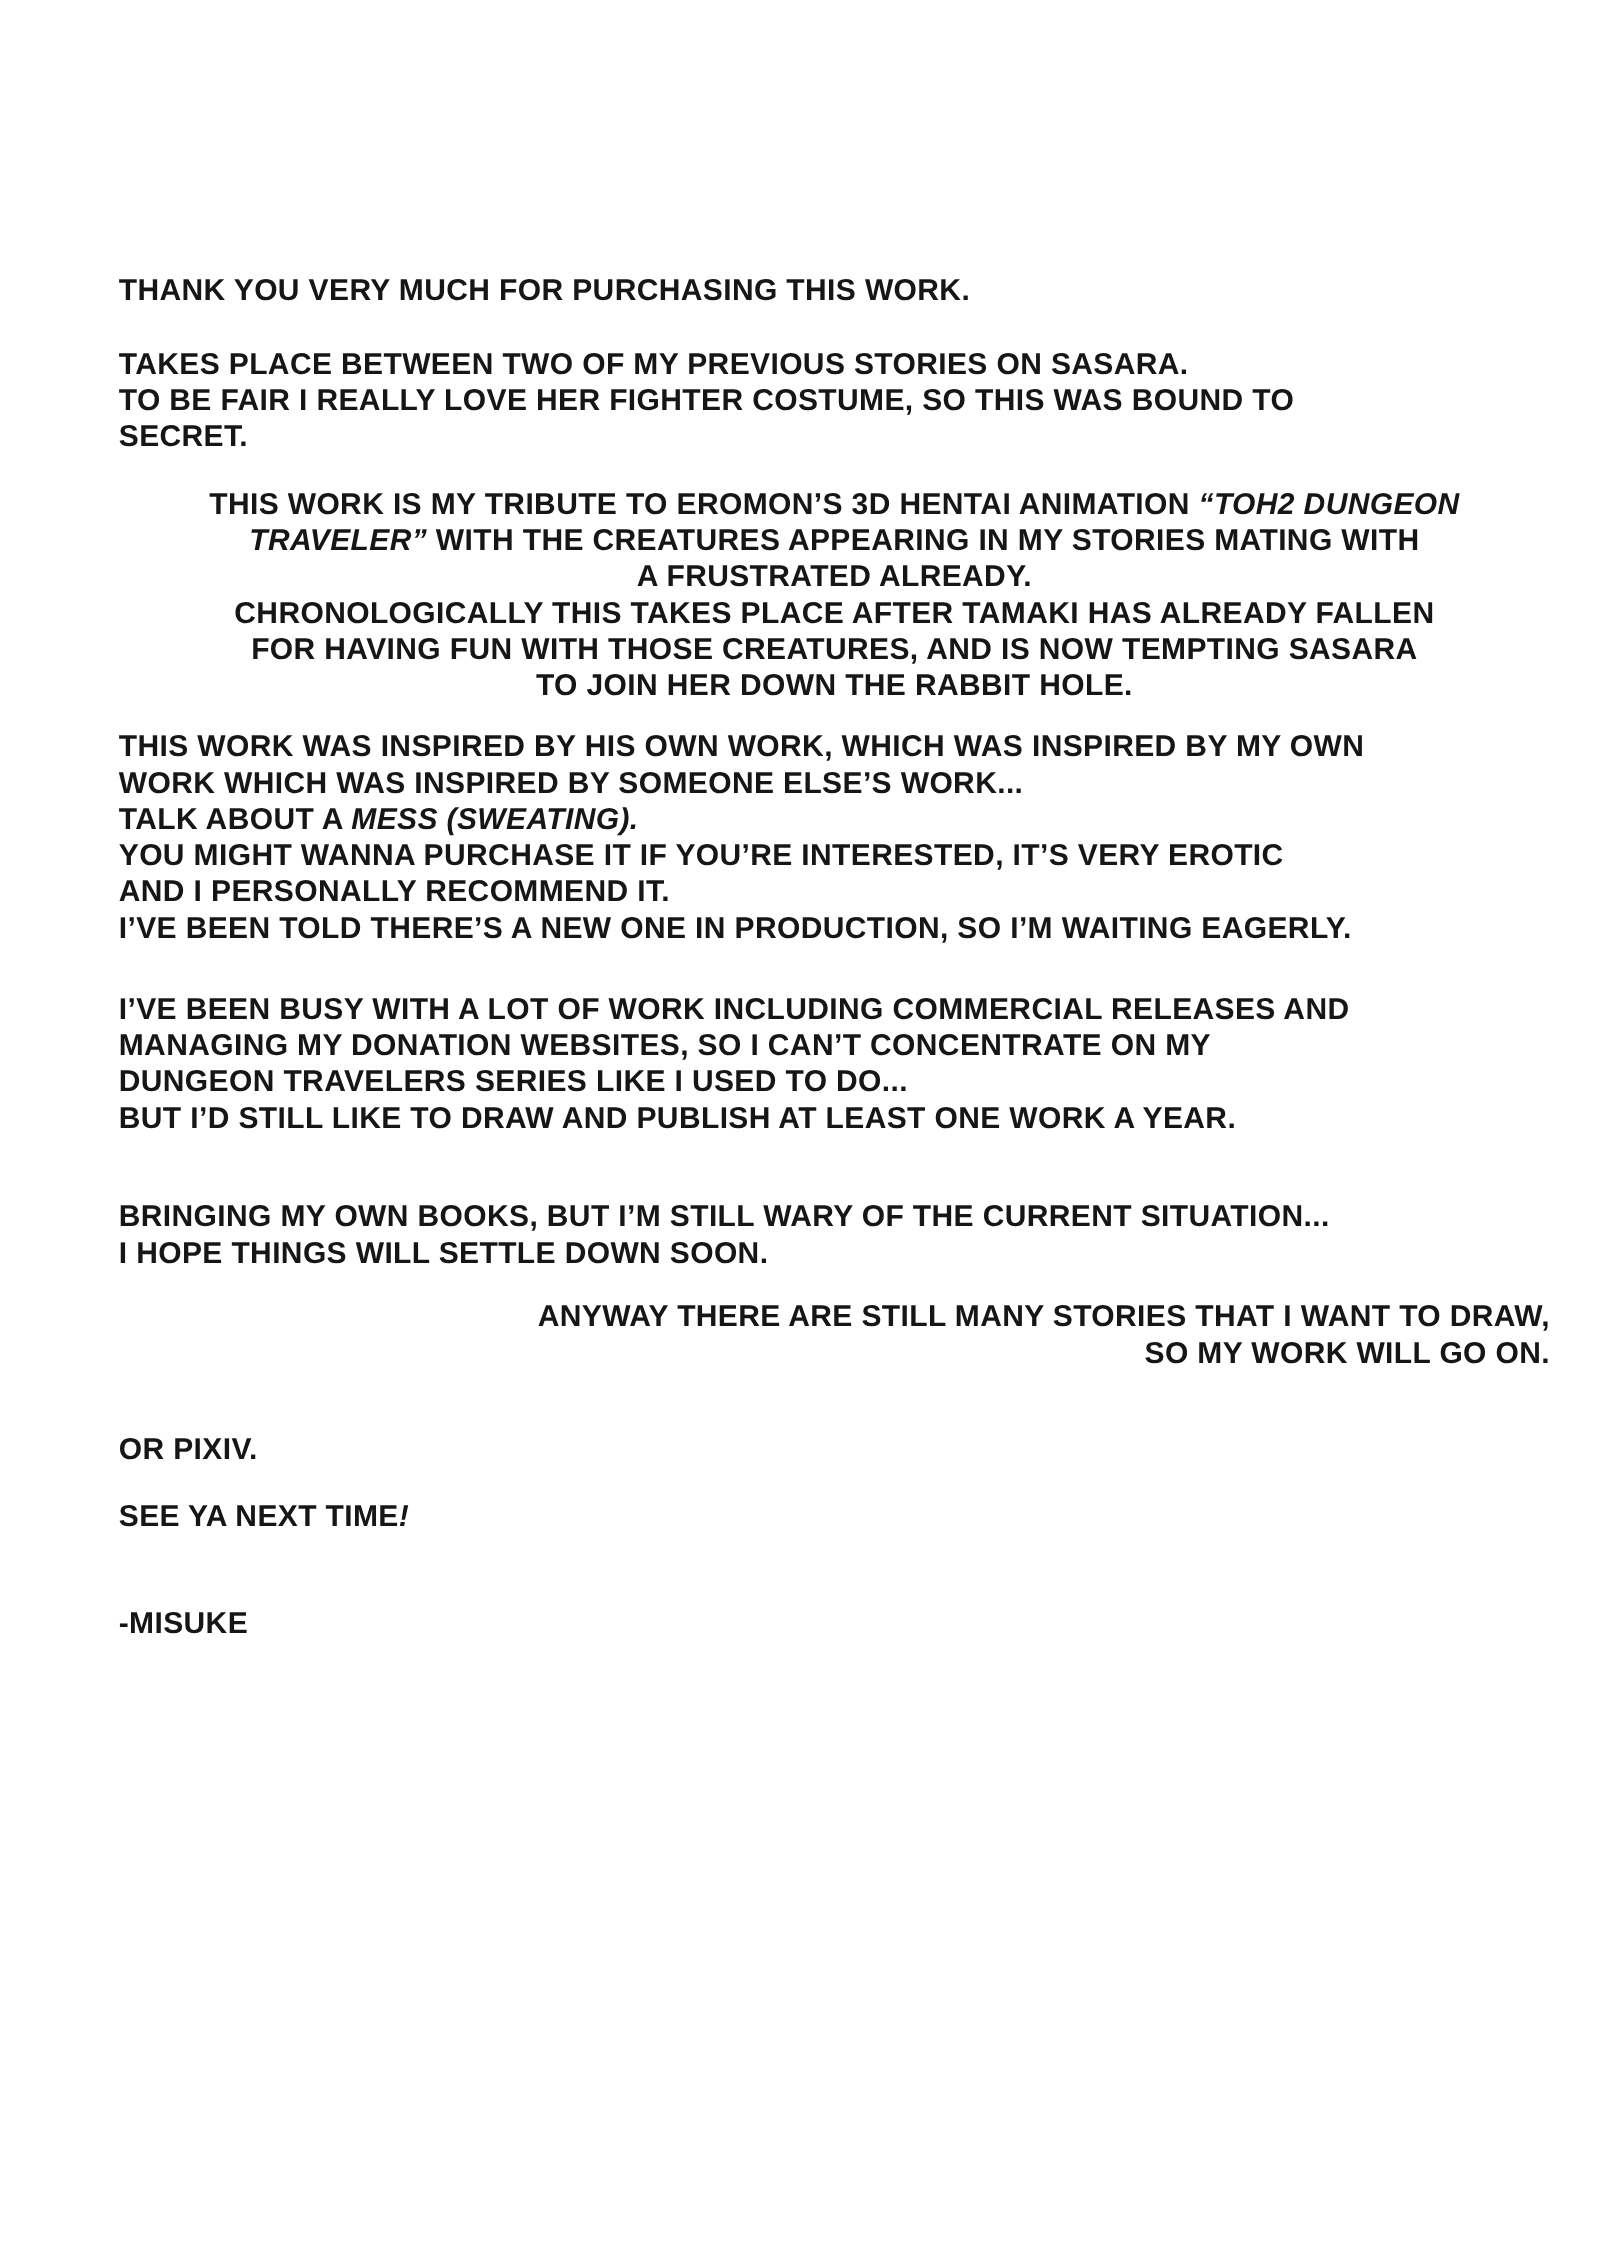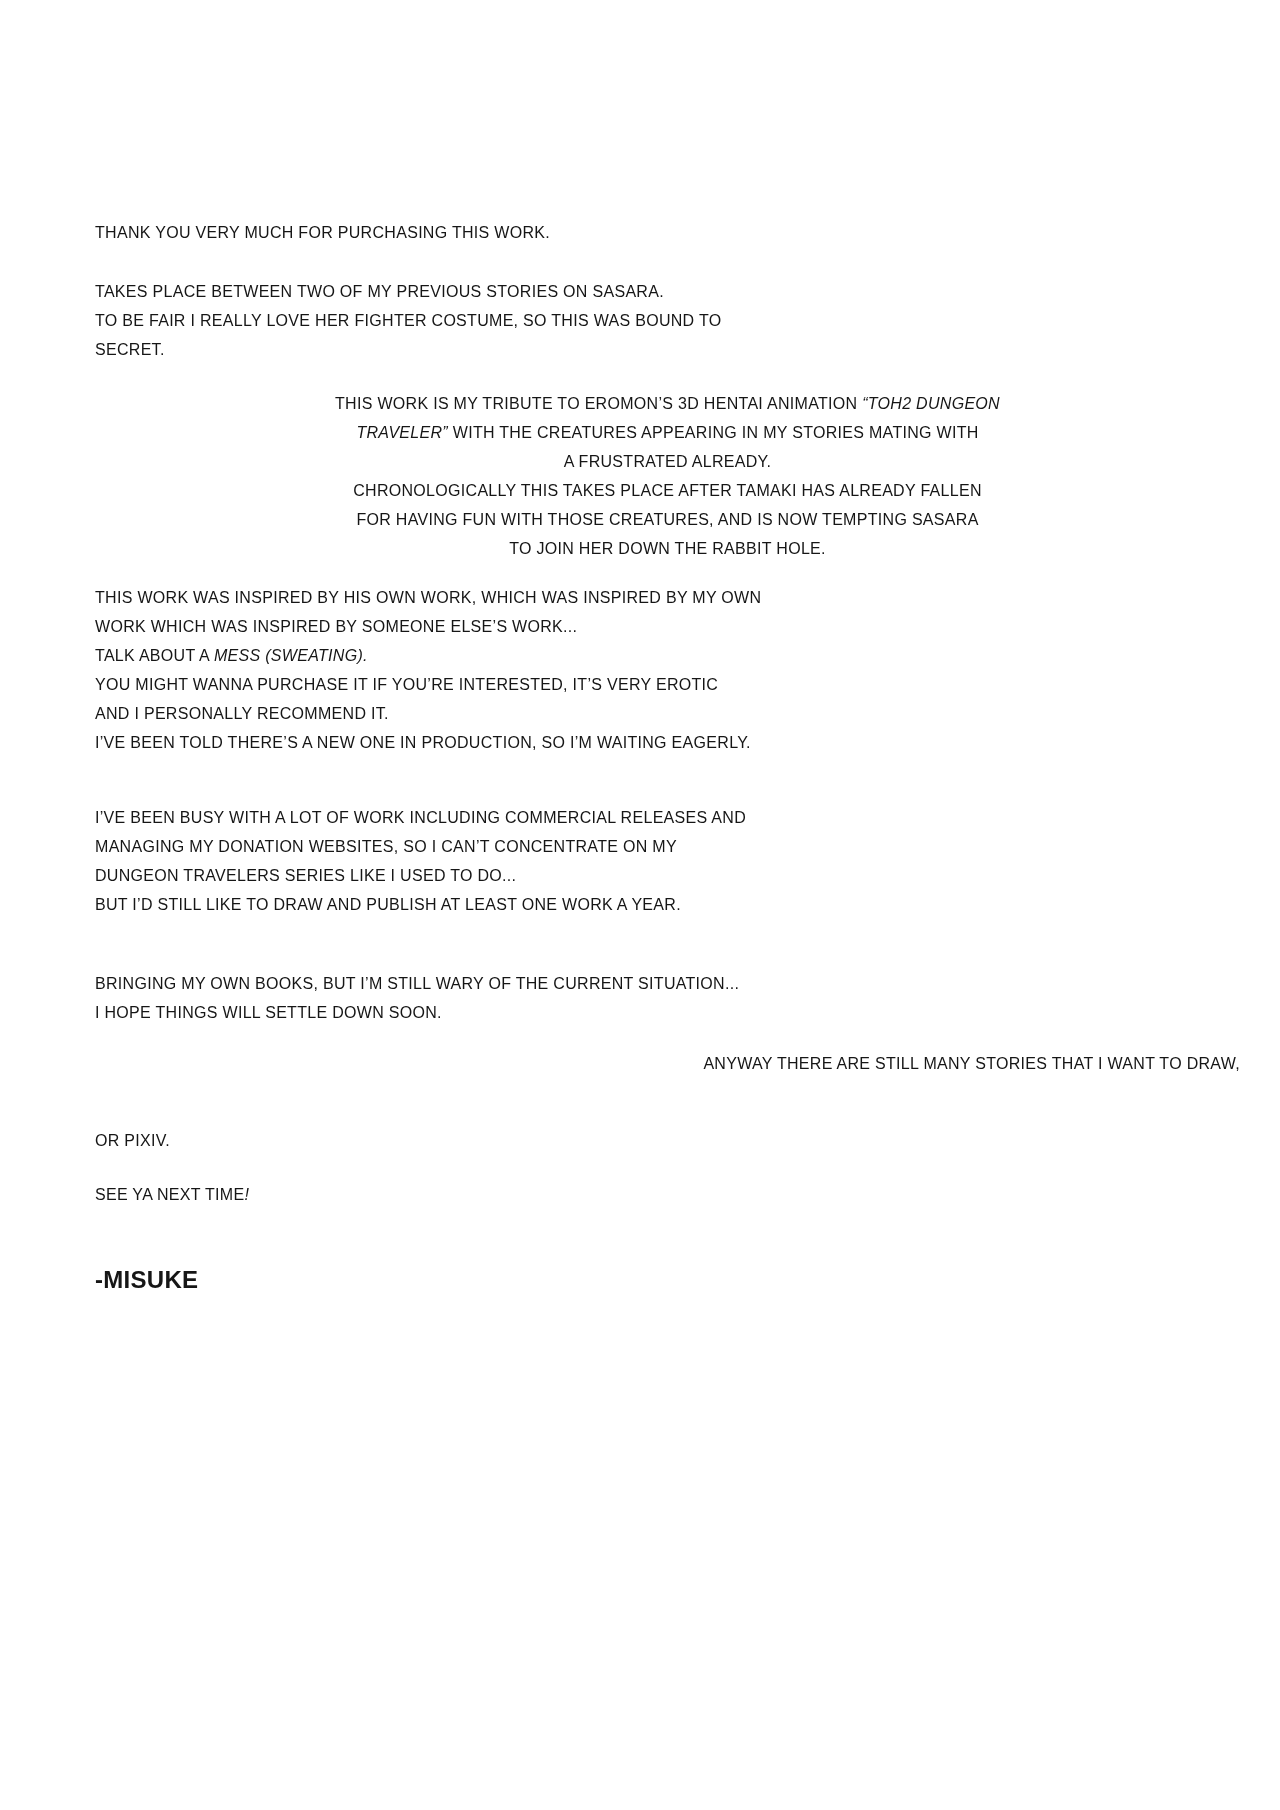--- a/index.html
+++ b/index.html
@@ -18,34 +18,34 @@
     width: 1280px;
     height: 1810px;
     background: #ffffff;
     box-sizing: border-box;
     padding: 218px 40px 0 95px;
   }
   .para {
     margin: 0;
   }
   .line {
-    font-size: 16px;
+    font-size: 24px;
     line-height: 29px;
-    font-weight: 400;
+    font-weight: 700;
     white-space: nowrap;
     letter-spacing: 0.3px;
   }
   .ital {
     font-style: italic;
   }
   
   .para-1  { margin-bottom: 30px; }
   .para-2  { margin-bottom: 25px; }
   .para-3  { margin-bottom: 20px; text-align: center; }
-  .para-4  { margin-bottom: 46px; }
+  .para-4  { margin-bottom: 36px; }
   .para-5  { margin-bottom: 50px; }
   .para-6  { margin-bottom: 22px; }
   .para-7  { margin-bottom: 48px; text-align: right; }
   .para-8  { margin-bottom: 25px; }
   .para-9  { margin-bottom: 56px; }
   .signature {
     font-size: 24px;
     line-height: 29px;
     font-weight: 700;
     white-space: nowrap;
@@ -86,20 +86,21 @@
         <div class="line"><span>MANAGING MY DONATION WEBSITES, SO I CAN’T CONCENTRATE ON MY</span></div>
         <div class="line"><span>DUNGEON TRAVELERS SERIES LIKE I USED TO DO...</span></div>
         <div class="line"><span>BUT I’D STILL LIKE TO DRAW AND PUBLISH AT LEAST ONE WORK A YEAR.</span></div>
       </div>
       <div class="para para-6">
         <div class="line"><span>BRINGING MY OWN BOOKS, BUT I’M STILL WARY OF THE CURRENT SITUATION...</span></div>
         <div class="line"><span>I HOPE THINGS WILL SETTLE DOWN SOON.</span></div>
       </div>
       <div class="para para-7">
         <div class="line"><span>ANYWAY THERE ARE STILL MANY STORIES THAT I WANT TO DRAW,</span></div>
+        <div class="line"><span>SO MY WORK WILL GO ON.</span></div>
       </div>
       <div class="para para-8">
         <div class="line"><span>OR PIXIV.</span></div>
       </div>
       <div class="para para-9">
         <div class="line"><span>SEE YA NEXT TIME</span><span class="ital">!</span></div>
       </div>
     </div>
   <div class="signature">-MISUKE</div>
 </div>

